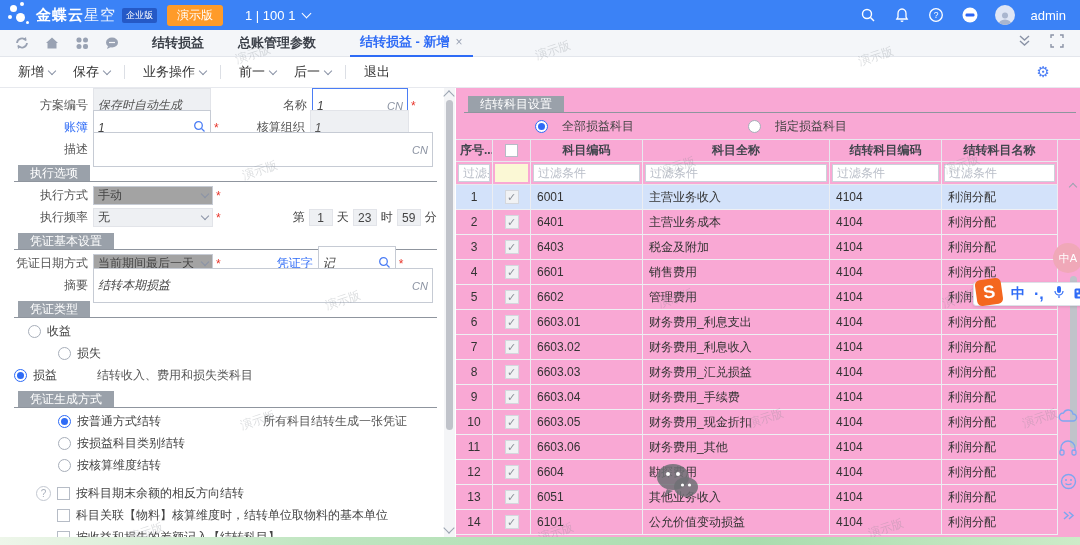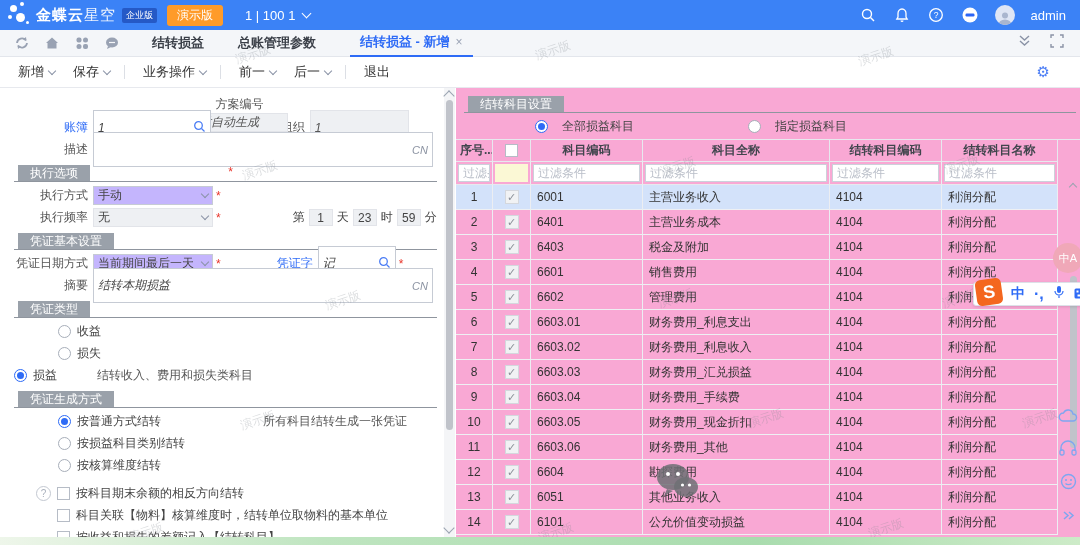--- a/index.html
+++ b/index.html
@@ -46,21 +46,21 @@
 
   
   .frow { display:flex; align-items:center; height:19px; margin:3px 0 3px 0; padding-left:14px; }
   .lbl { width:74px; text-align:right; margin-right:5px; color:#555; white-space:nowrap; flex-shrink:0; }
   .lbl.link { color:#2e6bf6; }
   .inp { height:35px; border:1px solid #c6cbd4; background:#fff; display:flex; align-items:center; padding:0 4px; position:relative;font-style:italic; }
   .inp.focus { border-color:#4b7df5; }
   .inp.dis { background:#eef0f3; border-color:#e2e4e9; color:#555; }
   .cn { margin-left:auto; color:#8b93a2; font-size:11px; padding-left:4px; }
   .star { color:#e8342a; margin-left:3px; font-size:12px; }
-  .selbox { height:19px; border:1px solid #c6cbd4; background:#c4b5fd; display:flex; align-items:center; padding:0 4px; width:120px; }
+  .selbox { height:19px; border:1px solid #c6cbd4; background:#a3a3a3; display:flex; align-items:center; padding:0 4px; width:120px; }
   .selbox.dis { background:#eef0f3; border-color:#e2e4e9; }
   .selbox .dchev { margin-left:auto; }
   .section { display:flex; align-items:flex-end; margin:6px 0 4px 14px; height:17px; border-bottom:1px solid #8f959e; width:423px; }
   .chip { background:#9aa1aa; color:#fff; font-size:12px; line-height:16px; padding:0 12px; margin-left:4px; white-space:nowrap; }
   .radio { width:13px; height:13px; border:1px solid #a7aeb9; border-radius:50%; background:#fff; margin-right:6px; position:relative; flex-shrink:0; }
   .radio.on { border-color:#2e6bf6; }
   .radio.on::after { content:""; position:absolute; left:2px; top:2px; width:7px; height:7px; border-radius:50%; background:#2e6bf6; }
   .cbx { width:13px; height:13px; border:1px solid #b6bcc6; background:#fff; margin-right:6px; flex-shrink:0; }
   .note { color:#555; margin-left:40px; }
   .helpq { width:15px; height:15px; border:1px solid #c3c8d1; border-radius:50%; color:#a9b0bc; font-size:10px; display:flex; align-items:center; justify-content:center; margin-right:6px; }
@@ -222,21 +222,21 @@
     </div>
   <div class="sep"></div>
   <div class="tbtn">
       <span>退出</span>
     </div>
   <div class="gear">⚙</div>
 </div>
 
 <div class="left-panel">
 
-  <div class="frow" style="margin-top:8px;flex-direction:column;">
+  <div class="frow" style="margin-top:8px;">
     <span class="lbl">方案编号</span>
     <div class="inp dis" style="width:118px;">
         <span>保存时自动生成</span>
       </div>
     <span class="lbl" style="width:96px;">名称</span>
     <div class="inp focus" style="width:96px;">
         <span>1</span>
         <span class="cn">CN</span>
       </div>
     <span class="star">*</span>
@@ -322,21 +322,21 @@
     <div class="inp" style="width:340px;">
         <span>结转本期损益</span>
         <span class="cn">CN</span>
       </div>
   </div>
 
   <div class="section">
       <span class="chip">凭证类型</span>
     </div>
 
-  <div class="frow" style="padding-left:58px;">
+  <div class="frow" style="padding-left:28px;">
     <span class="radio"></span>
       <span>收益</span>
   </div>
   <div class="frow" style="padding-left:58px;">
     <span class="radio"></span>
       <span>损失</span>
   </div>
   <div class="frow" style="">
     <span class="radio on"></span>
       <span>损益</span>

